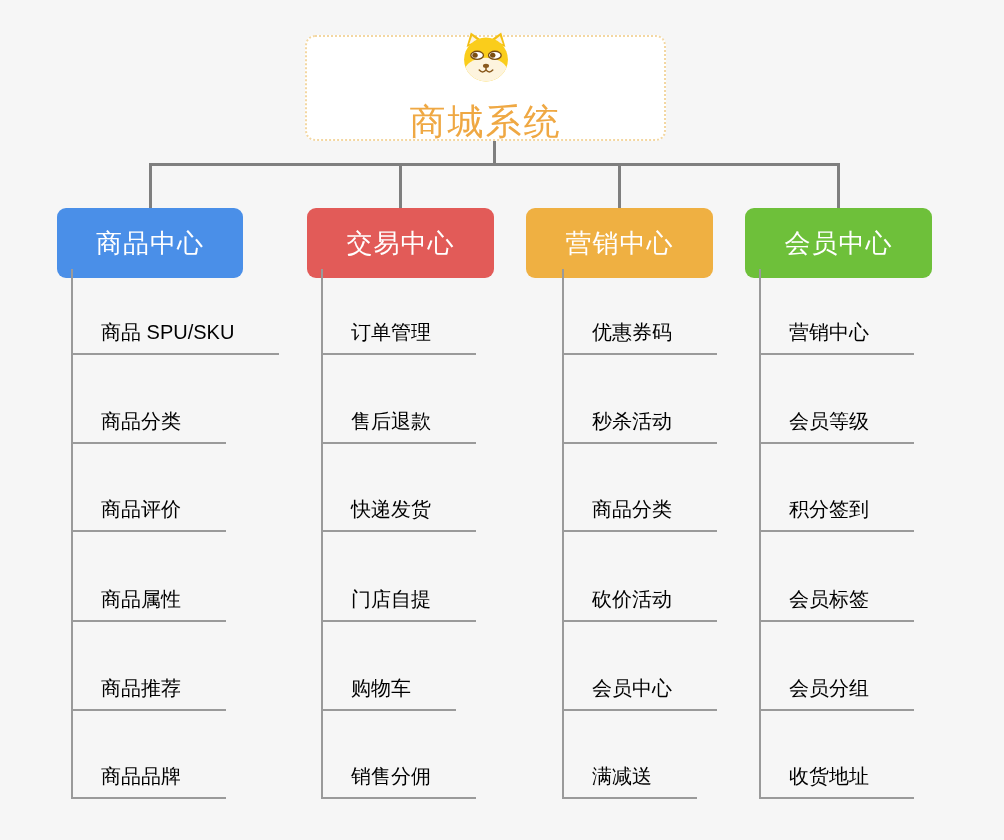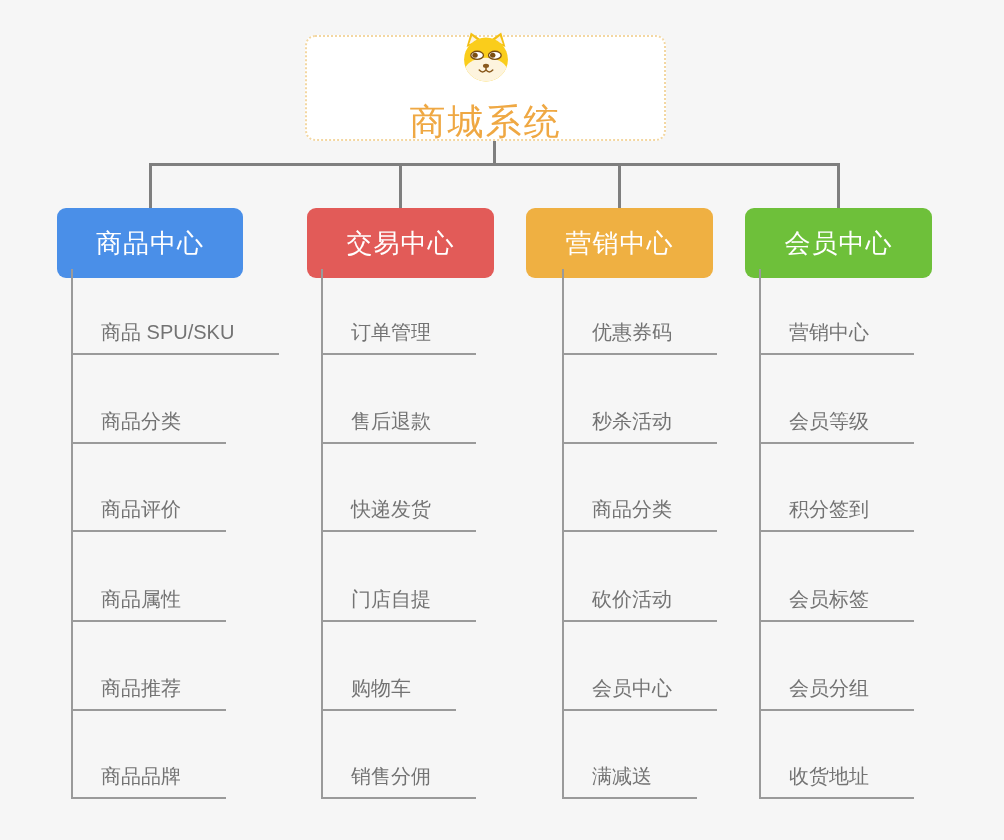--- a/index.html
+++ b/index.html
@@ -73,21 +73,21 @@
     box-sizing:content-box;
   }
   .col-1{left:71px;} .col-2{left:321px;} .col-3{left:562px;text-decoration:underline;} .col-4{left:759px;}
 
   .leaf{
     position:absolute;
     left:0;
     white-space:nowrap;
     font-size:20px;
     line-height:26px;
-    color:#737373;
+    color:#000000;
     padding:0 45px 8px 28px;
     border-bottom:2px solid #9a9a9a;
   }
   .leaf:nth-of-type(1){top:50px;}
   .leaf:nth-of-type(2){top:139px;}
   .leaf:nth-of-type(3){top:227px;}
   .leaf:nth-of-type(4){top:317px;}
   .leaf:nth-of-type(5){top:406px;}
   .leaf:nth-of-type(6){top:494px;}
 </style>

